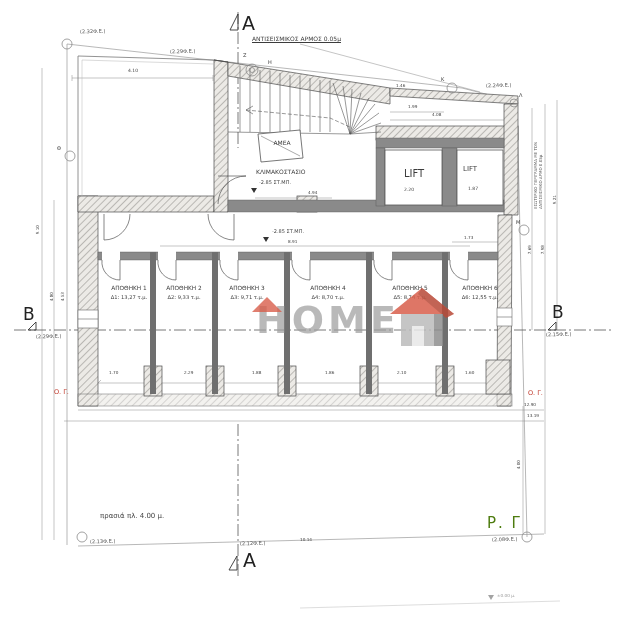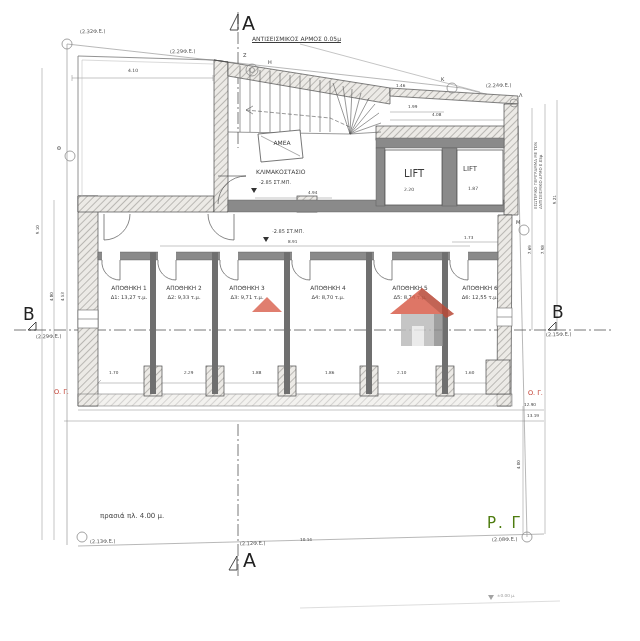--- a/index.html
+++ b/index.html
@@ -255,20 +255,21 @@
   <span class="t red" style="left:528px;top:390px;font-size:6.5px;">Ο. Γ.</span>
   <span class="t dim" style="left:497px;top:594px;font-size:4.2px;color:#999;">±0.00 μ.</span>
 
   <span class="t" style="left:243px;top:53px;font-size:5px;">Z</span>
   <span class="t" style="left:268px;top:60px;font-size:5px;">H</span>
   <span class="t" style="left:441px;top:77px;font-size:5px;">K</span>
   <span class="t" style="left:519px;top:93px;font-size:5px;">Λ</span>
   <span class="t" style="left:516px;top:220px;font-size:5px;">M</span>
   <span class="t" style="left:57px;top:146px;font-size:5px;">Θ</span>
 
+  <span class="wm-letter" style="left:256px;top:298px;font-size:38px;">HOME</span>
   <svg style="left:388px;top:284px;" width="68" height="70" viewBox="0 0 68 70" opacity="0.85">
     <polygon points="2,30 34,4 66,30" fill="#d95f4c"></polygon>
     <polygon points="34,4 66,30 58,34 30,10" fill="#b84a38"></polygon>
     <rect x="13" y="30" width="33" height="32" fill="#bcbcbc"></rect>
     <rect x="46" y="30" width="9" height="32" fill="#8f8f8f"></rect>
     <rect x="24" y="42" width="12" height="20" fill="#e8e8e8"></rect>
   </svg>
   <svg style="left:252px;top:297px;" width="30" height="16" viewBox="0 0 30 16" opacity="0.8">
     <polygon points="0,15 15,0 30,15" fill="#d95f4c"></polygon>
   </svg>

